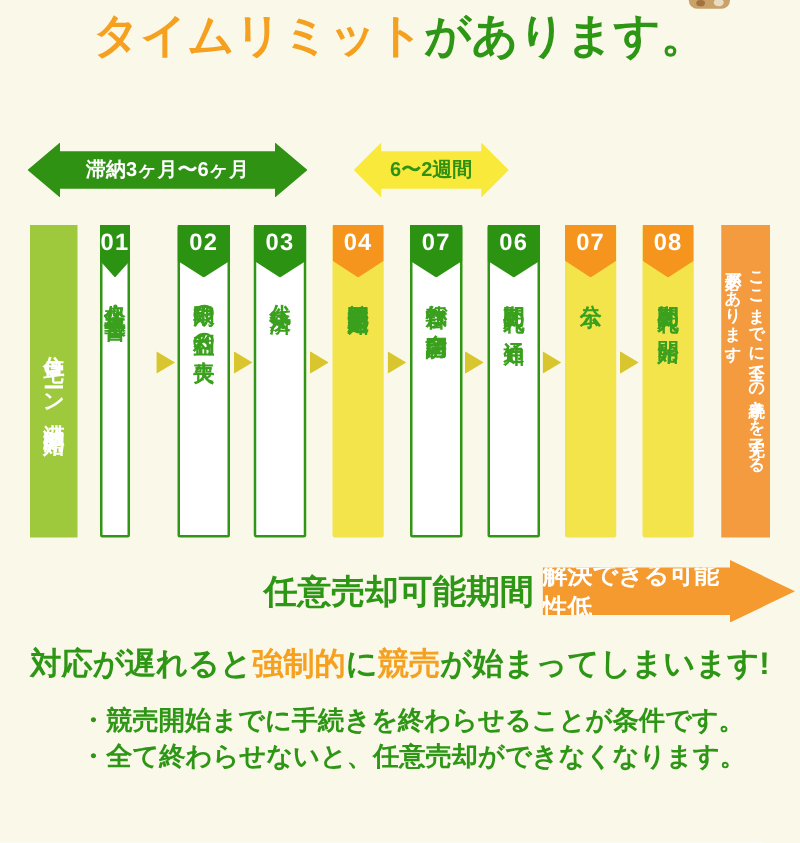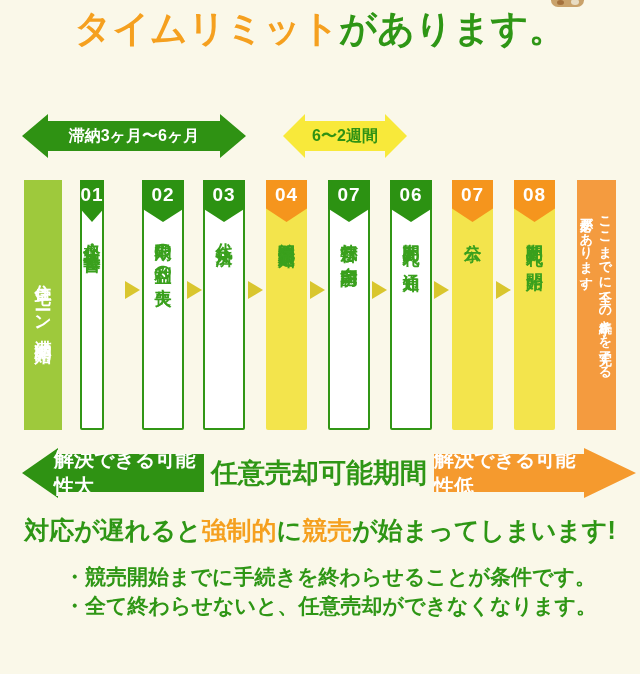--- a/index.html
+++ b/index.html
@@ -149,23 +149,20 @@
   </div>
 
   <div class="flow-arrow" style="left:125px;"></div>
   <div class="flow-arrow" style="left:187px;"></div>
   <div class="flow-arrow" style="left:248px;"></div>
   <div class="flow-arrow" style="left:310px;"></div>
   <div class="flow-arrow" style="left:372px;"></div>
   <div class="flow-arrow" style="left:434px;"></div>
   <div class="flow-arrow" style="left:496px;"></div>
 
-  <div class="res-left">
-    <span>解決できる可能性大</span>
-  </div>
   <div class="res-center">任意売却可能期間</div>
   <div class="res-right">
     <span>解決できる可能性低</span>
   </div>
 
   <div class="warning"><span>対応が遅れると</span><span class="hl">強制的</span><span>に</span><span class="hl">競売</span><span>が始まってしまいます!</span></div>
 
   <div class="notes">
     <div>・競売開始までに手続きを終わらせることが条件です。</div>
     <div>・全て終わらせないと、任意売却ができなくなります。</div>

